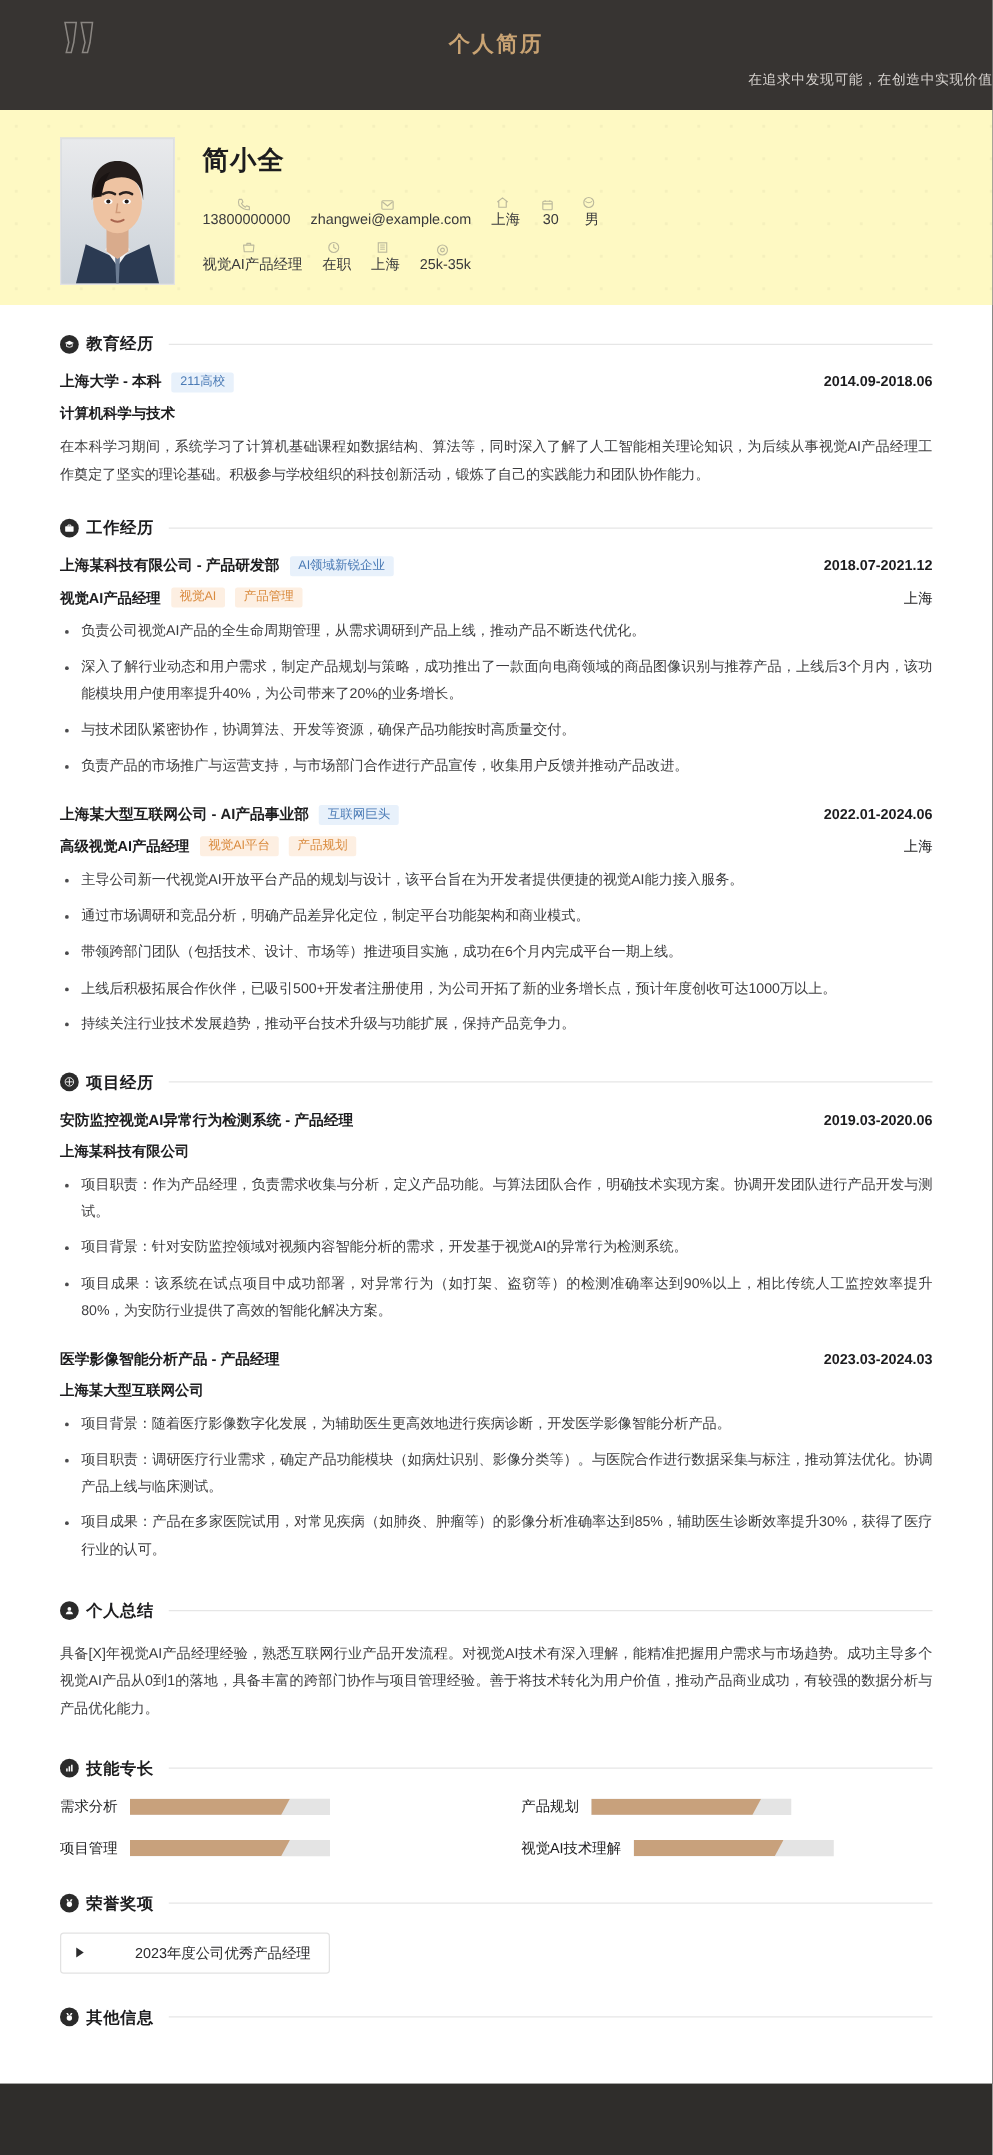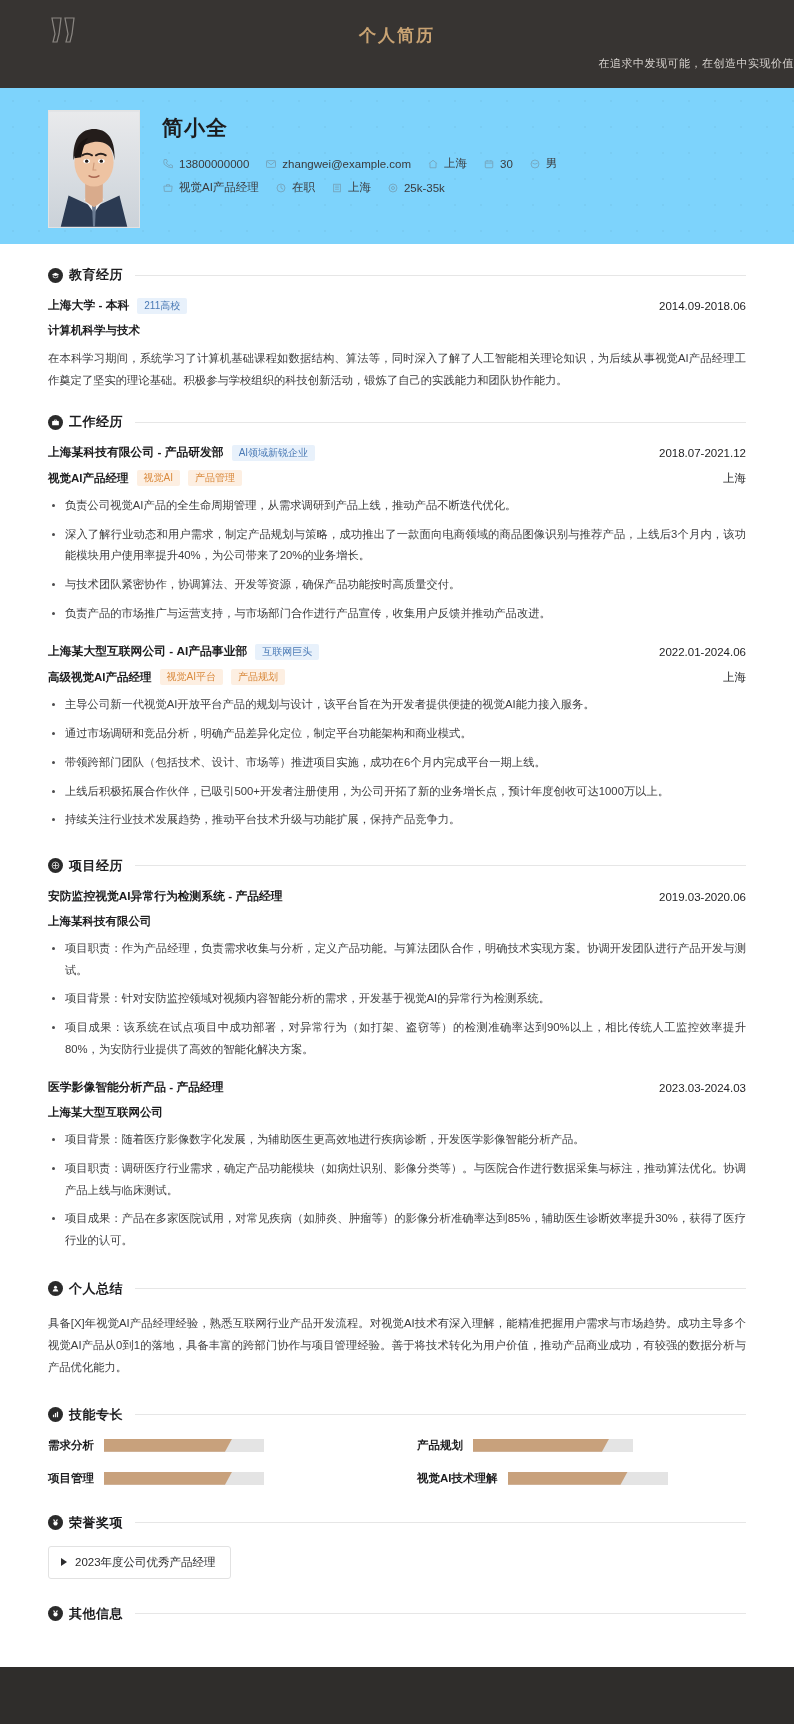--- a/index.html
+++ b/index.html
@@ -43,21 +43,21 @@
     font-size: 11px;
     letter-spacing: .5px;
     margin-top: 9px;
     margin-left: 29px;
   }
 
   
   .profile {
     display: flex;
     padding: 22px 48px 16px 48px;
-    background: #7dd3fc;
+    background: #fef9c3;
     position: relative;
   }
   .profile::before{
     content:"";
     position:absolute; left:0; top:0; right:0; bottom:0;
     background-image:
       radial-gradient(circle, rgba(0,0,0,.035) 1.1px, transparent 1.2px);
     background-size: 26px 26px;
     pointer-events:none;
   }
@@ -89,20 +89,21 @@
     flex-wrap: wrap;
     font-size: 11.5px;
     color: #3a3a3c;
     margin-bottom: 9px;
   }
   .p-item {
     display: inline-flex;
     align-items: center;
     margin-right: 16px;
     white-space: nowrap;
+    flex-direction: column;
   }
   .p-item .ic {
     display:inline-block;
     width: 12px; height: 12px;
     margin-right: 5px;
     opacity: .45;
     flex: 0 0 12px;
   }
   .p-item .ic svg { display:block; width:12px; height:12px; }
 
@@ -155,21 +156,21 @@
     flex-wrap: wrap;
     gap: 8px;
   }
   .entry-title {
     font-size: 11.8px;
     font-weight: bold;
     color: #1d1d1f;
   }
   .entry-date {
     font-size: 11.5px;
-    font-weight: normal;
+    font-weight: bold;
     color: #1d1d1f;
     white-space: nowrap;
     margin-left: 10px;
   }
   .entry-loc {
     font-size: 11.5px;
     color: #1d1d1f;
     white-space: nowrap;
     margin-left: 10px;
   }
@@ -227,21 +228,21 @@
     column-gap: 40px;
     row-gap: 18px;
     margin-top: 4px;
   }
   .skill {
     display: flex;
     align-items: center;
   }
   .skill-name {
     font-size: 11.5px;
-    font-weight: bold;
+    font-weight: normal;
     color: #1d1d1f;
     white-space: nowrap;
     margin-right: 10px;
   }
   .skill-bar {
     position: relative;
     height: 13px;
     width: 160px;
     background: #e4e4e4;
     flex: 0 0 160px;
@@ -257,20 +258,21 @@
   
   .honor-chip {
     display: inline-flex;
     align-items: center;
     border: 1px solid #e2e2e2;
     border-radius: 3px;
     padding: 8px 14px 8px 12px;
     font-size: 11.5px;
     color: #2b2b2d;
     background: #fff;
+    gap: 33px;
   }
   .honor-chip .tri {
     width: 0; height: 0;
     border-left: 6px solid #2b2b2d;
     border-top: 4px solid transparent;
     border-bottom: 4px solid transparent;
     margin-right: 8px;
   }
 
   

